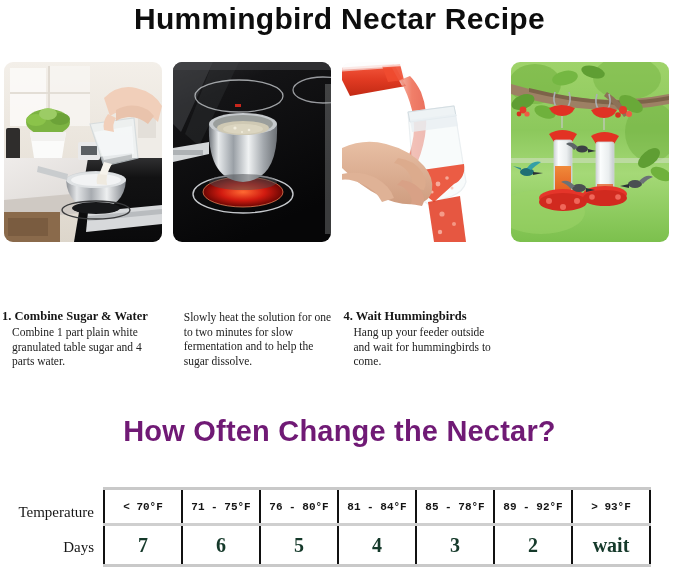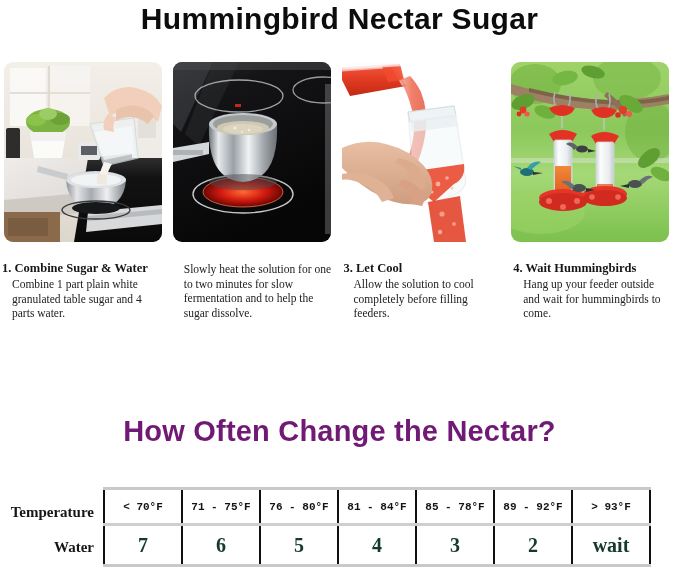--- a/index.html
+++ b/index.html
@@ -69,20 +69,21 @@
     left: 0;
     top: 261px;
     width: 679px;
     height: 90px;
     display: flex;
   }
   .step {
     width: 169.75px;
     padding-right: 8px;
     box-sizing: border-box;
+    margin-top: 48px;
   }
   .step:nth-child(1) { padding-left: 2px; }
   .step:nth-child(2) { padding-left: 4px; }
   .step:nth-child(3) { padding-left: 4px; }
   .step:nth-child(4) { padding-left: 4px; }
   .step-title {
     font-family: "Liberation Serif", serif;
     font-weight: bold;
     font-size: 12.5px;
     line-height: 15px;
@@ -130,42 +131,42 @@
     font-family: "Liberation Serif", serif;
     font-size: 20px;
     font-weight: bold;
     color: #15392a;
   }
 
   .row-label {
     position: absolute;
     right: 0;
     font-family: "Liberation Serif", serif;
-    font-weight: bold;
+    font-weight: normal;
     color: #161616;
     text-align: right;
     white-space: nowrap;
   }
   .label-temperature {
     top: 504px;
     left: 0;
     width: 94px;
     font-size: 15px;
   }
   .label-days {
     top: 539px;
     left: 0;
     width: 94px;
     font-size: 15px;
   }
 </style>
 </head>
 <body>
 
-<div class="main-title">Hummingbird Nectar Sugar</div>
+<div class="main-title">Hummingbird Nectar Recipe</div>
 
 <div class="photo-row">
 
   <div class="photo">
     <svg viewBox="0 0 158 180" preserveAspectRatio="none">
       <defs>
         <linearGradient id="kitchenbg" x1="0" y1="0" x2="0" y2="1">
           <stop offset="0%" stop-color="#f3efe9"></stop>
           <stop offset="60%" stop-color="#e8e2d9"></stop>
           <stop offset="100%" stop-color="#ddd6cb"></stop>
@@ -473,33 +474,29 @@
 
 <div class="steps">
   <div class="step">
     <div class="step-title">1. Combine Sugar &amp; Water</div>
     <div class="step-body">Combine 1 part plain white granulated table sugar and 4 parts water.</div>
   </div>
   <div class="step">
     <div class="step-body">Slowly heat the solution for one to two minutes for slow fermentation and to help the sugar dissolve.</div>
   </div>
   <div class="step">
-    <div class="step-title">3. Let Cool</div>
-    <div class="step-body">Allow the solution to cool completely before filling feeders.</div>
-  </div>
-  <div class="step">
     <div class="step-title">4. Wait Hummingbirds</div>
     <div class="step-body">Hang up your feeder outside and wait for hummingbirds to come.</div>
   </div>
 </div>
 
 <div class="section-title">How Often Change the Nectar?</div>
 
 <div class="row-label label-temperature">Temperature</div>
-<div class="row-label label-days">Water</div>
+<div class="row-label label-days">Days</div>
 
 <table class="temp-table">
   <tbody>
     <tr class="row-temp">
       <td>&lt; 70°F</td>
       <td>71 - 75°F</td>
       <td>76 - 80°F</td>
       <td>81 - 84°F</td>
       <td>85 - 78°F</td>
       <td>89 - 92°F</td>

